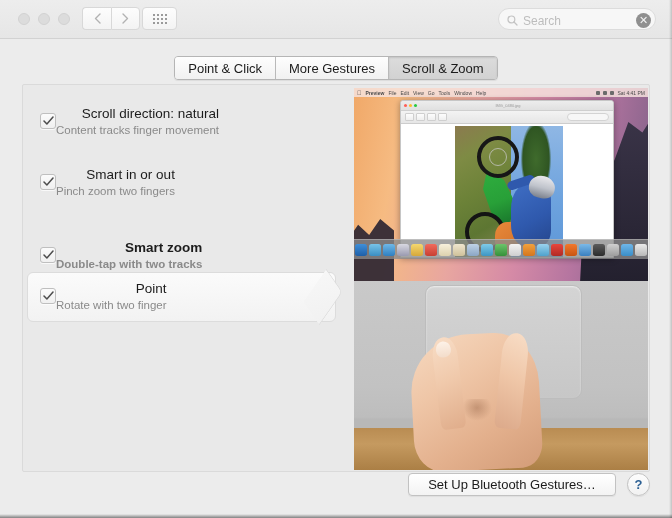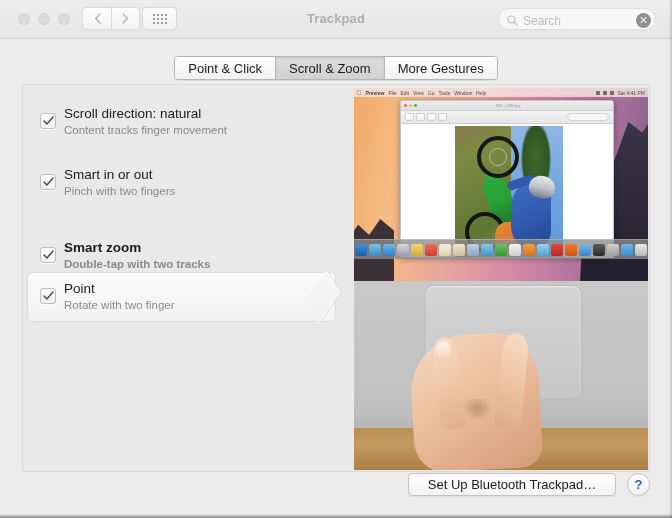--- a/index.html
+++ b/index.html
@@ -216,21 +216,22 @@
     display: flex;
     align-items: center;
     justify-content: center;
     box-shadow: 0 1px 0 rgba(255,255,255,0.7);
   }
   .checkbox svg { display: block; }
 
   .gesture-text {
     position: relative;
     z-index: 2;
-    margin-left: 8px;
+    margin-left: 0;
+    text-align: right;
   }
   .gesture-title {
     font-size: 13.5px;
     color: #1c1c1c;
     line-height: 16px;
     white-space: nowrap;
   }
   .gesture-sub {
     font-size: 11.5px;
     color: #8a8a8a;
@@ -596,39 +597,38 @@
           <i></i>
           <i></i>
           <i></i>
           <i></i>
           <i></i>
           <i></i>
           <i></i>
       </span>
     </div>
 
-    <div id="window-title">Trackpad</div>
 
     <div id="search-field">
       <span class="mag">
         <svg width="11" height="11" viewBox="0 0 11 11">
           <circle cx="4.4" cy="4.4" r="3.4" fill="none" stroke="#c3c3c3" stroke-width="1.2"></circle>
           <line x1="7" y1="7" x2="10" y2="10" stroke="#c3c3c3" stroke-width="1.3" stroke-linecap="round"></line>
         </svg>
       </span>
       <span id="search-input-text">Search</span>
       <span id="search-clear">✕</span>
     </div>
   </div>
 
   <div id="tabbar">
     <div class="tabs">
       <div class="tab">Point &amp; Click</div>
+      <div class="tab">More Gestures</div>
       <div class="tab selected">Scroll &amp; Zoom</div>
-      <div class="tab">More Gestures</div>
     </div>
   </div>
 
   <div id="panel">
 
     <div id="gesture-list">
 
       <div class="gesture-row" style="top:12px;">
         <span class="checkbox">
           <svg width="11" height="10" viewBox="0 0 11 10">
@@ -642,21 +642,21 @@
       </div>
 
       <div class="gesture-row" style="top:73px;">
         <span class="checkbox">
           <svg width="11" height="10" viewBox="0 0 11 10">
             <path d="M1 5 L3.9 8 L10 1" fill="none" stroke="#4d4d4d" stroke-width="1.5" stroke-linecap="round" stroke-linejoin="round"></path>
           </svg>
         </span>
         <span class="gesture-text">
           <span class="gesture-title">Smart in or out</span>
-          <span class="gesture-sub" style="display:block;">Pinch with two fingers</span>
+          <span class="gesture-sub" style="display:block;">Pinch zoom two fingers</span>
         </span>
       </div>
 
       <div class="gesture-row" style="top:146px;font-weight:bold;">
         <span class="checkbox">
           <svg width="11" height="10" viewBox="0 0 11 10">
             <path d="M1 5 L3.9 8 L10 1" fill="none" stroke="#4d4d4d" stroke-width="1.5" stroke-linecap="round" stroke-linejoin="round"></path>
           </svg>
         </span>
         <span class="gesture-text">
@@ -765,18 +765,18 @@
         <span class="hand"></span>
         <span class="knuckle"></span>
         <span class="finger-index">
           <span class="nail"></span>
         </span>
         <span class="finger-middle"></span>
       </div>
     </div>
   </div>
 
-  <div id="bluetooth-btn">Set Up Bluetooth Trackpad…</div>
+  <div id="bluetooth-btn">Set Up Bluetooth Gestures…</div>
   <div id="help-btn">?</div>
 
   <div id="bottom-shadow"></div>
   <div id="right-shadow"></div>
 </div>
 
 </body></html>

